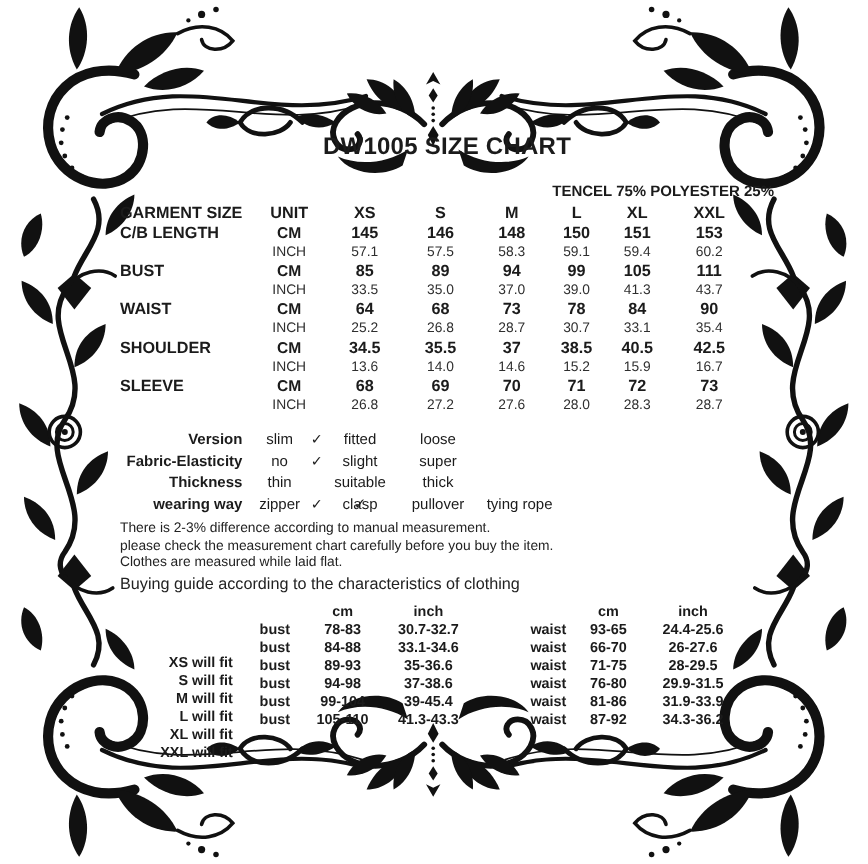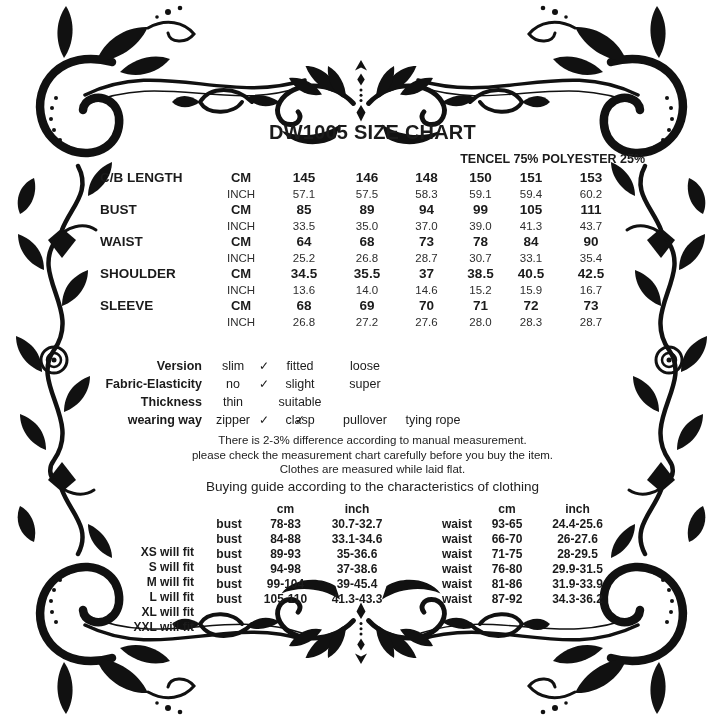--- a/index.html
+++ b/index.html
@@ -1,40 +1,40 @@
 <!DOCTYPE html>
 <html><head>
 <meta charset="utf-8">
 <style>
   html,body{margin:0;padding:0;background:#ffffff;}
   .page{position:relative;width:723px;height:720px;background:#ffffff;overflow:hidden;
         font-family:"Liberation Sans",sans-serif;color:#1b1b1b;}
   svg.border{position:absolute;left:0;top:0;pointer-events:none;}
 
-  .title{position:absolute;top:121px;left:100px;width:545px;text-align:center;
+  .title{position:absolute;top:111px;left:100px;width:545px;text-align:center;
          font-size:20px;font-weight:bold;letter-spacing:.2px;}
   .subtitle{position:absolute;top:152px;left:100px;width:545px;text-align:right;
             font-size:12.5px;font-weight:bold;}
 
   .size-table{position:absolute;top:170px;left:100px;width:528px;}
   .st-row{display:grid;grid-template-columns:110px 62px 64px 62px 57px 51px 50px 70px;
           height:16px;line-height:16px;align-items:center;text-align:center;}
   .st-row span{display:block;}
   .st-row .lbl{text-align:left;font-weight:bold;font-size:13.5px;}
   .st-row.hd span,.st-row.cm span{font-weight:bold;font-size:13.5px;}
   .st-row.cm .unit{font-size:13px;}
   .st-row.inch span{font-weight:normal;font-size:11.5px;color:#2e2e2e;}
 
   .attr-table{position:absolute;top:357px;left:100px;width:525px;font-size:12.5px;}
   .at-row{display:grid;grid-template-columns:110px 46px 16px 56px 74px 62px 125px;
           height:18px;line-height:18px;text-align:center;}
   .at-row .lbl{text-align:right;font-weight:bold;padding-right:8px;}
   .at-row .chk{font-size:12px;}
 
-  .notes{position:absolute;top:433px;left:100px;width:545px;text-align:center;
+  .notes{position:absolute;top:433px;left:100px;width:545px;text-align:left;
          font-size:11.5px;line-height:14.5px;color:#222;}
   .notes .heading{font-size:13.5px;font-weight:normal;line-height:18px;margin-top:1px;}
 
   .guide-table{position:absolute;top:502px;left:100px;width:525px;font-size:12px;font-weight:bold;}
   .gt-row{display:grid;grid-template-columns:100px 58px 55px 88px 29px 54px 46px 95px;
           height:15px;line-height:15px;text-align:center;}
   .gt-row .lbl{text-align:right;padding-right:6px;margin-top:28px;}
 </style>
 </head>
 <body>
@@ -116,20 +116,30 @@
     <use href="#sscroll" transform="translate(470,630) scale(-1,-1)"></use>
 
     <use href="#vine" transform="translate(0,240)"></use>
     <use href="#vine" transform="translate(723,240) scale(-1,1)"></use>
   </svg>
 
   <div class="title">DW1005 SIZE CHART</div>
   <div class="subtitle">TENCEL 75% POLYESTER 25%</div>
 
   <div class="size-table">
+    <div class="st-row hd">
+      <span class="lbl">GARMENT SIZE</span>
+      <span>UNIT</span>
+      <span>XS</span>
+      <span>S</span>
+      <span>M</span>
+      <span>L</span>
+      <span>XL</span>
+      <span>XXL</span>
+    </div>
     <div class="st-row cm">
       <span class="lbl">C/B LENGTH</span>
       <span class="unit">CM</span>
       <span>145</span>
       <span>146</span>
       <span>148</span>
       <span>150</span>
       <span>151</span>
       <span>153</span>
     </div>
@@ -242,20 +252,21 @@
       <span>slight</span>
       <span>super</span>
       <span></span>
       <span></span>
     </div>
     <div class="at-row">
       <span class="lbl">Thickness</span>
       <span>thin</span>
       <span class="chk"></span>
       <span>suitable ✓</span>
+      <span>thick</span>
       <span></span>
       <span></span>
     </div>
     <div class="at-row">
       <span class="lbl">wearing way</span>
       <span>zipper</span>
       <span class="chk">✓</span>
       <span>clasp</span>
       <span>pullover</span>
       <span>tying rope</span>

